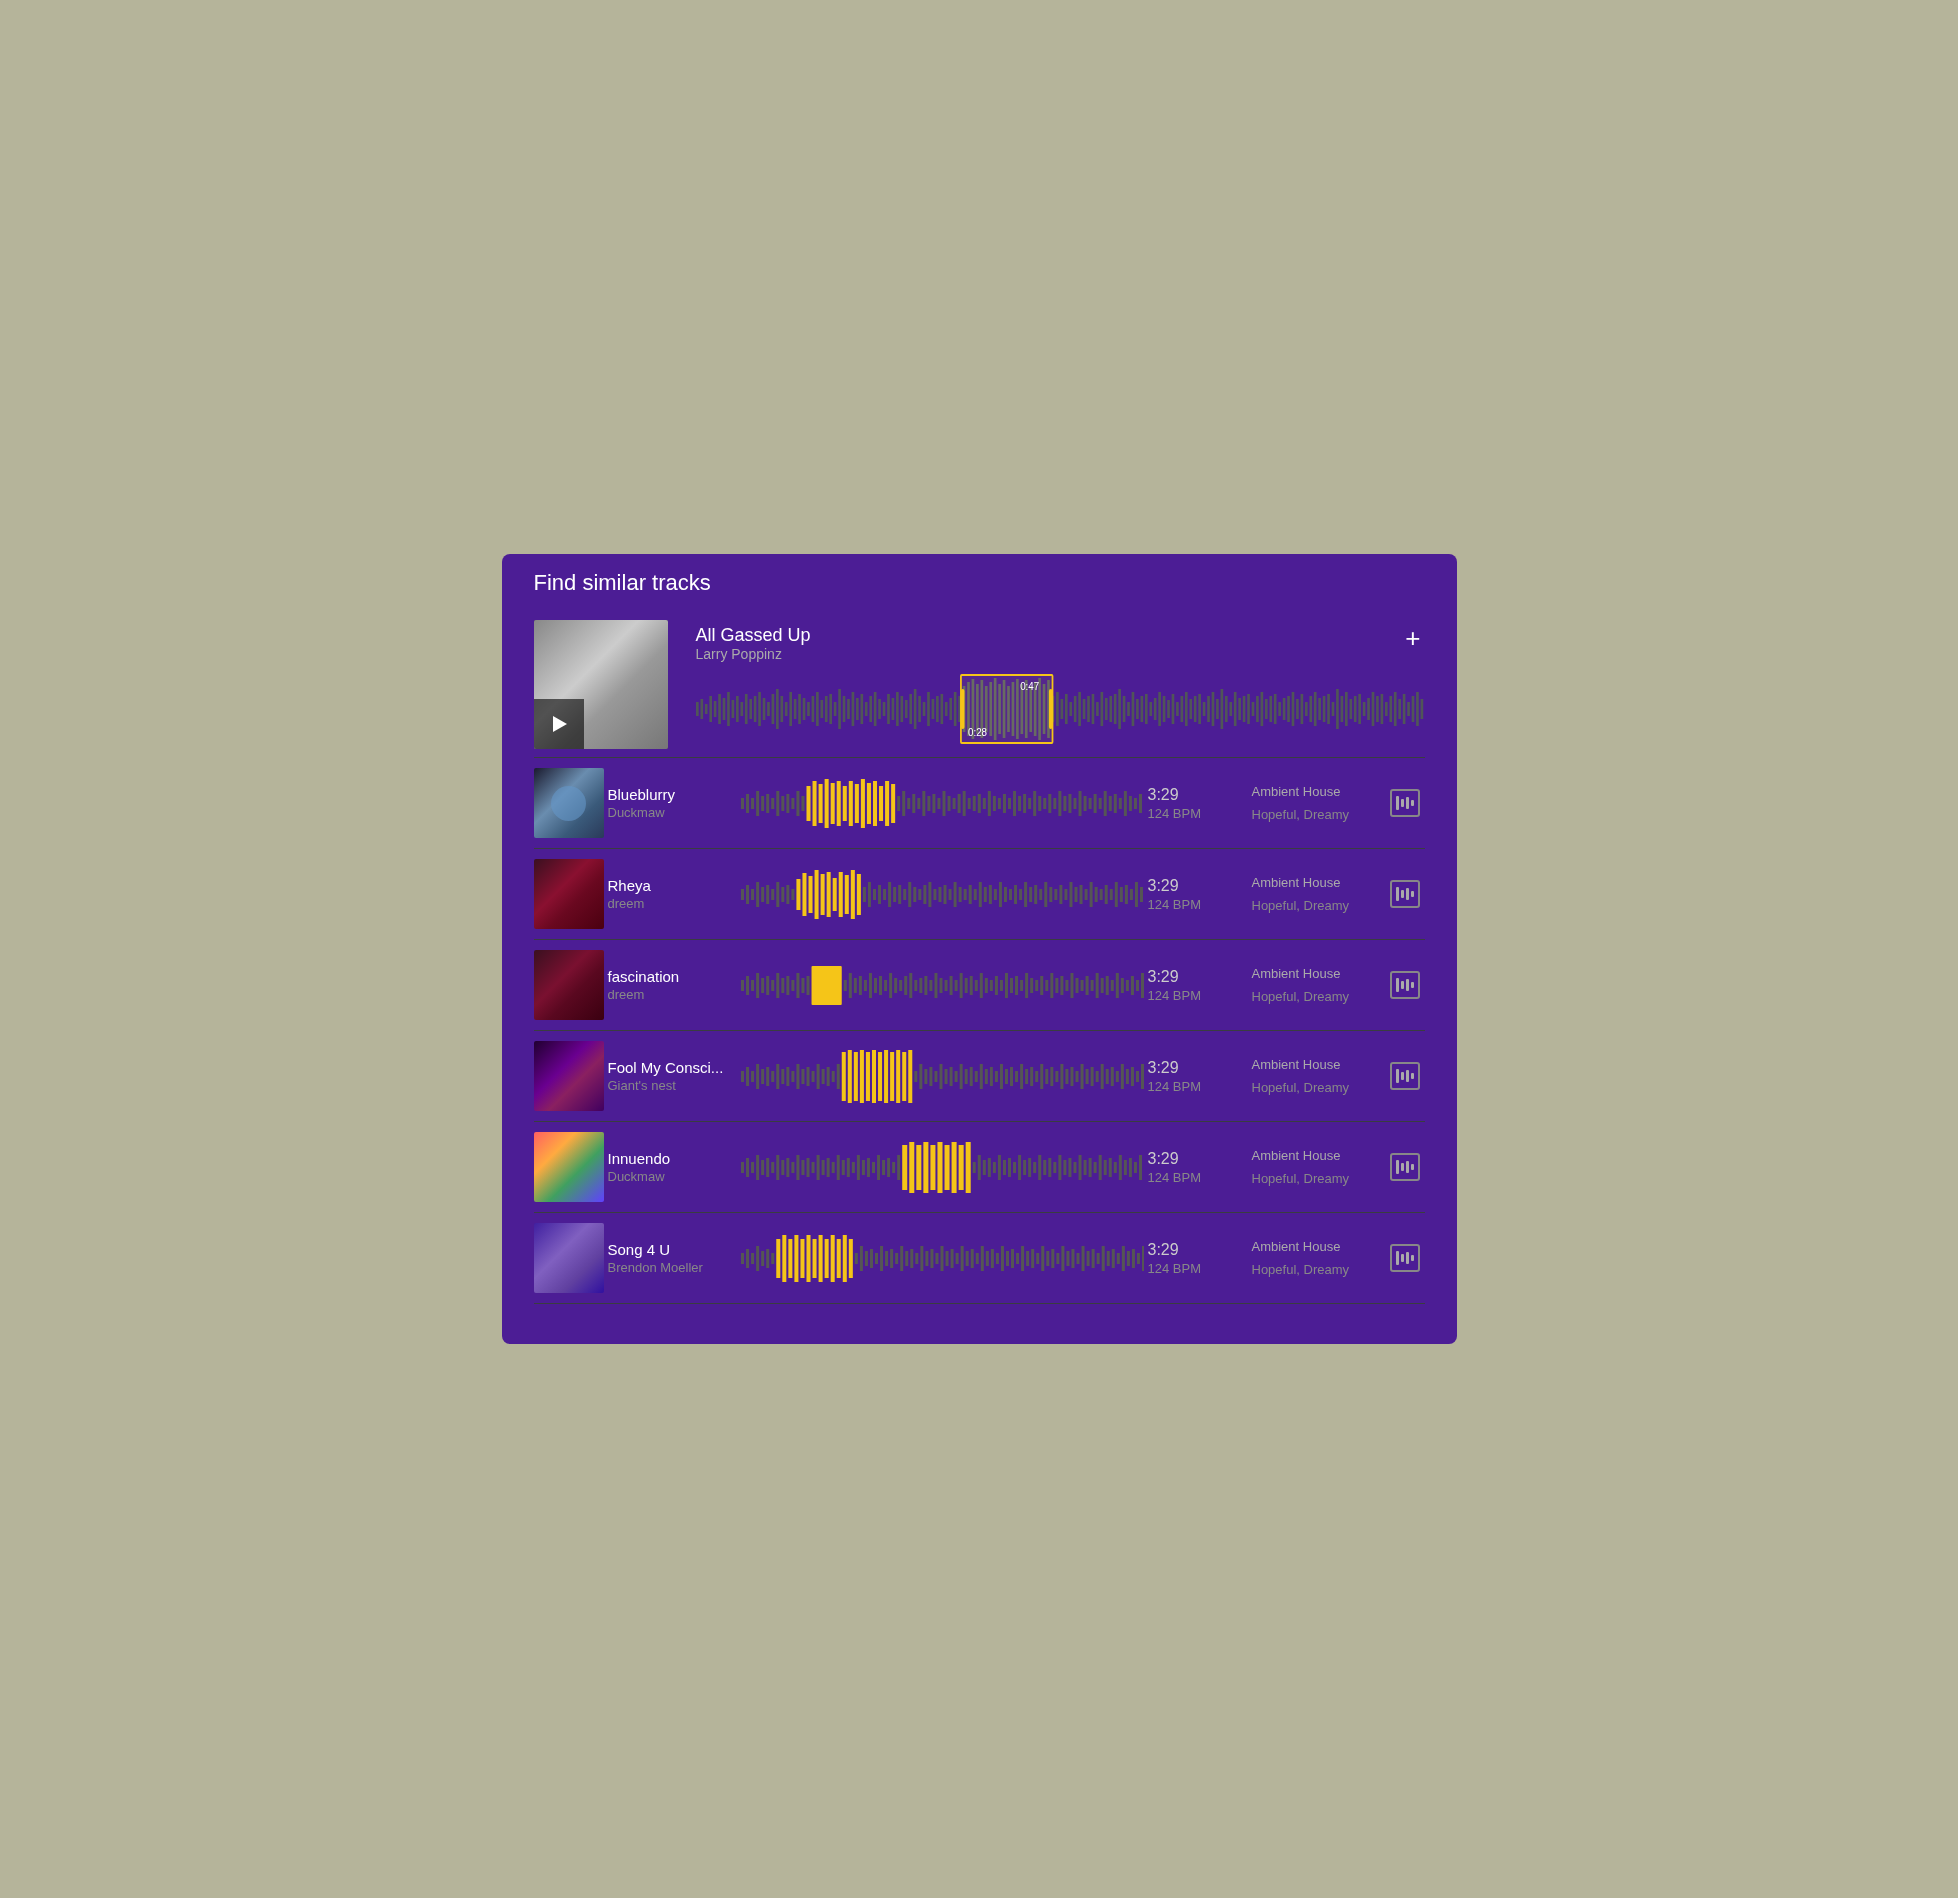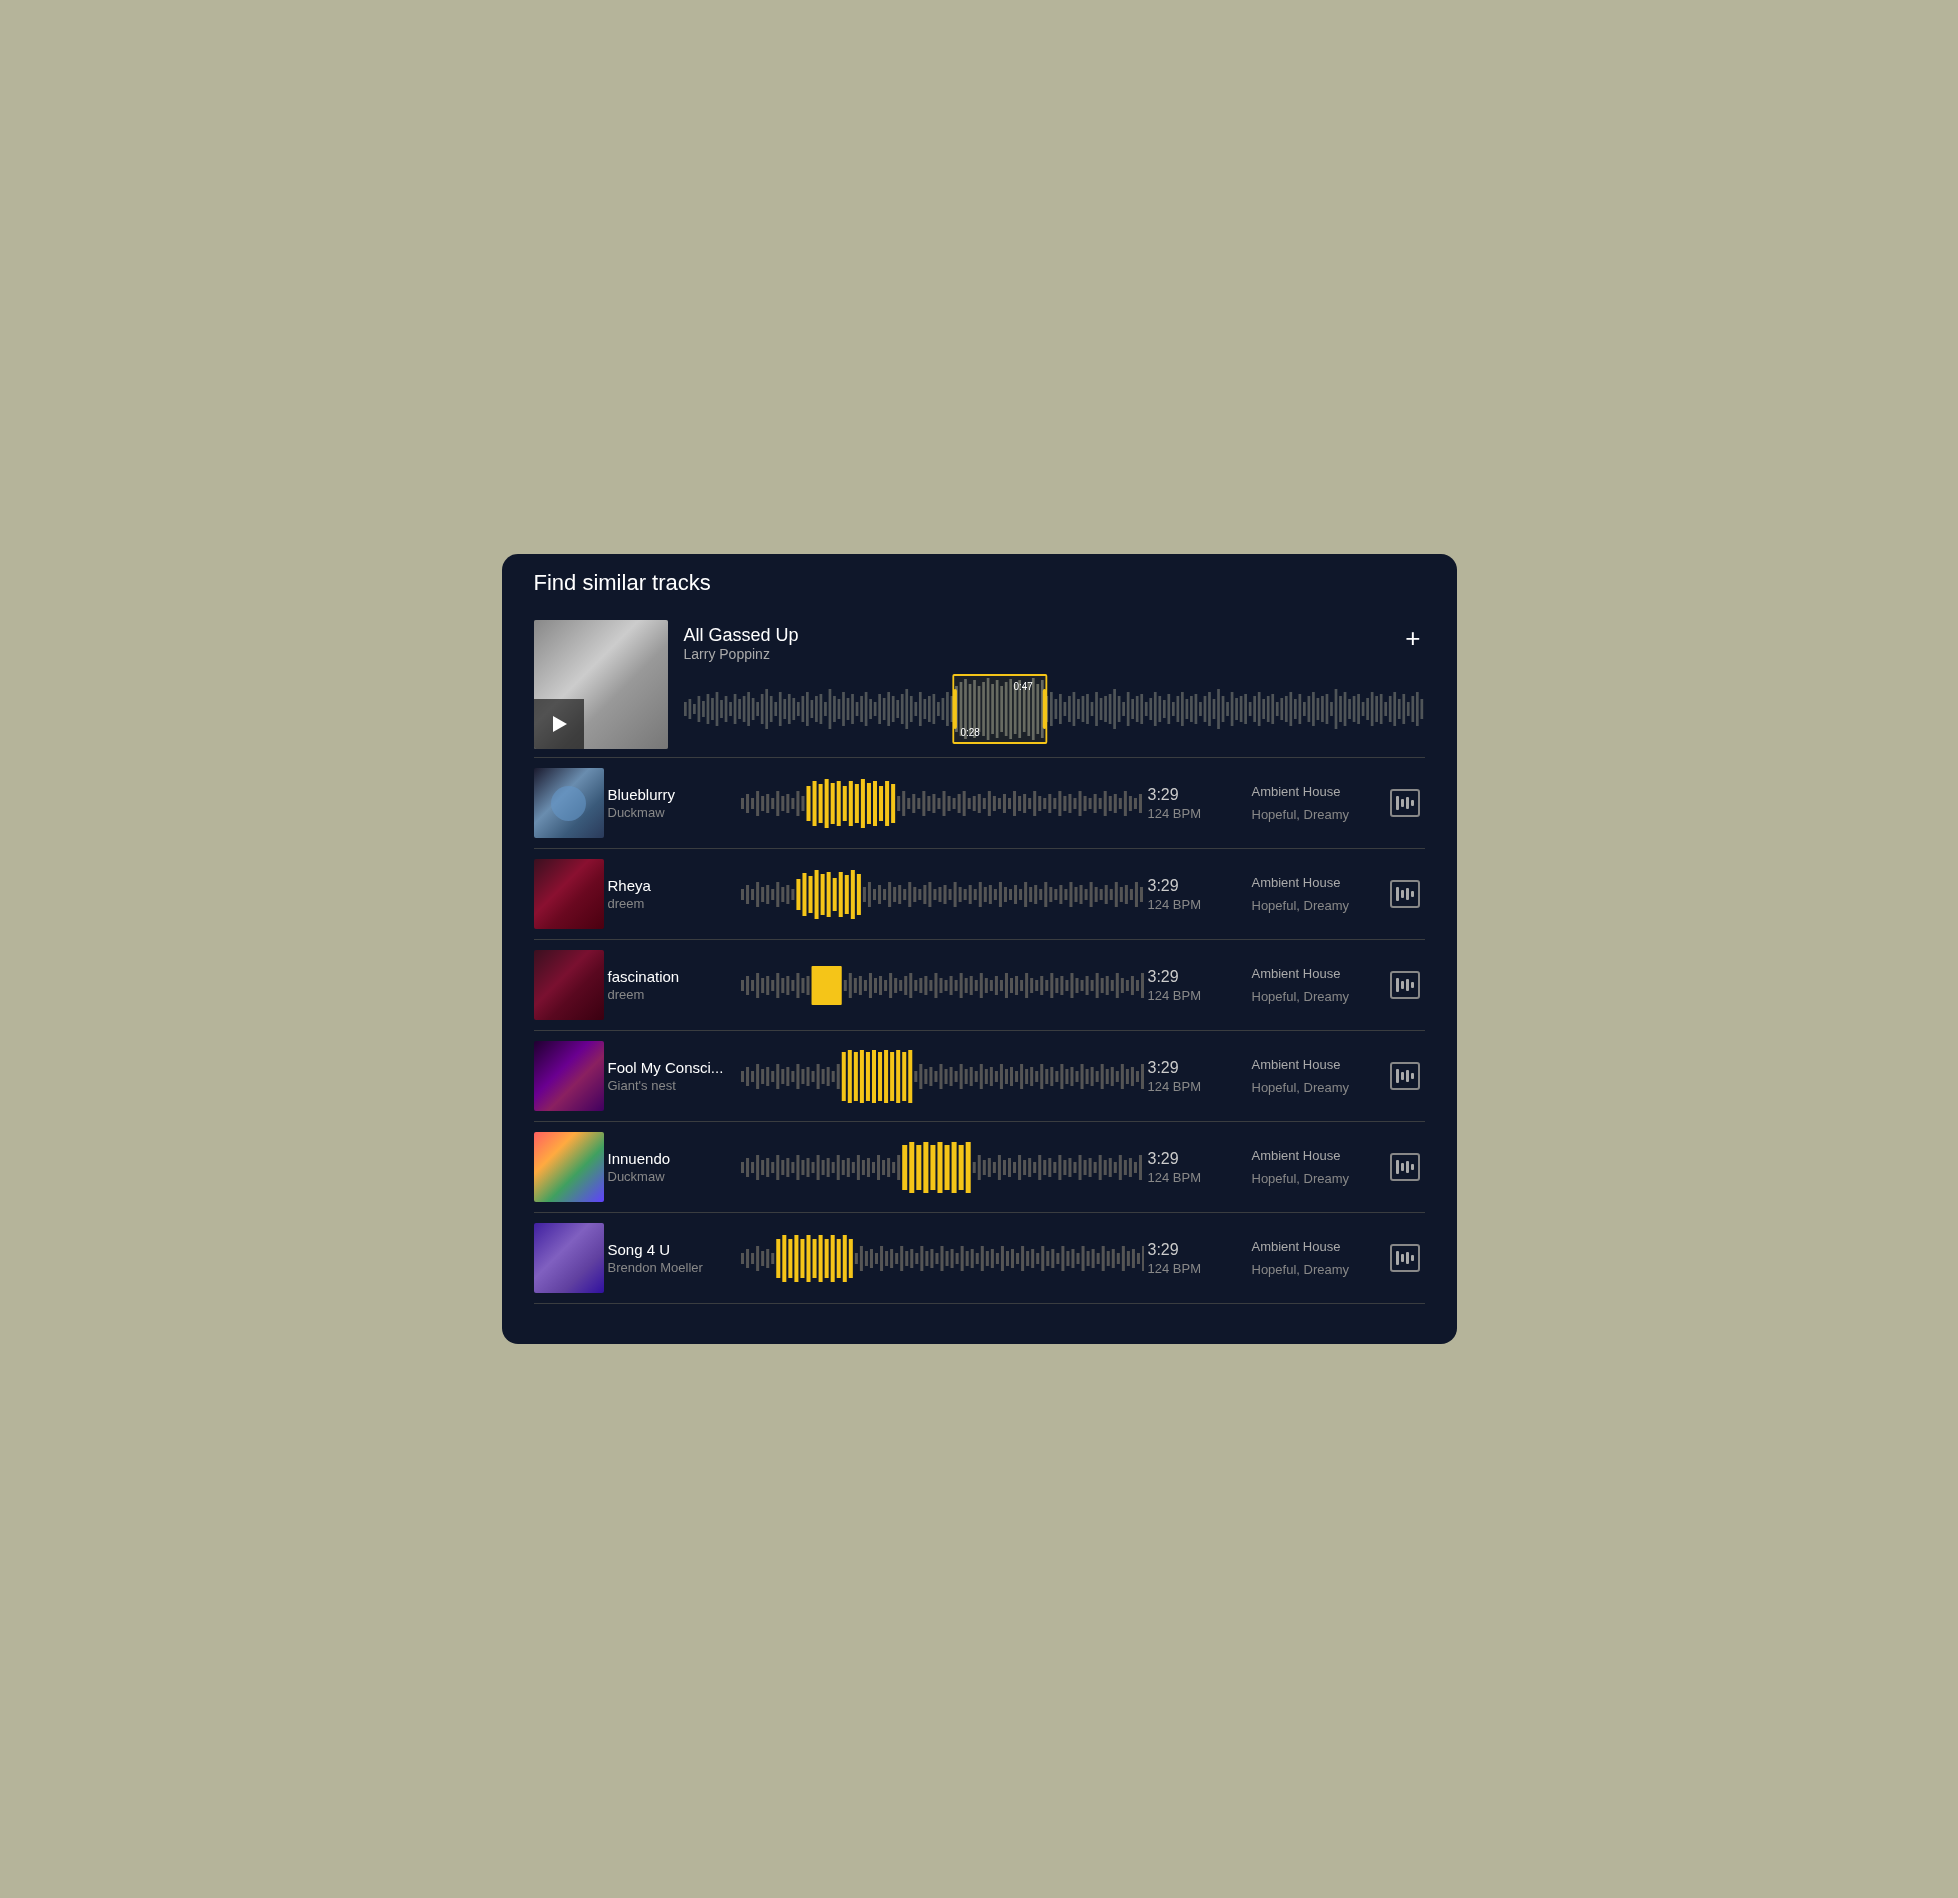--- a/index.html
+++ b/index.html
@@ -5,37 +5,37 @@
     * { box-sizing: border-box; margin: 0; padding: 0; }
     body {
       background-color: #b5b49a;
       display: flex;
       justify-content: center;
       align-items: center;
       min-height: 100vh;
       font-family: -apple-system, BlinkMacSystemFont, 'Segoe UI', Helvetica, Arial, sans-serif;
     }
     .app-window {
-      background: #0f172a;
-      border-radius: 16px;
+      background: #4c1d95;
+      border-radius: 8px;
       width: 955px;
       padding: 16px 32px 40px 32px;
       color: #fff;
     }
     .page-title {
       font-size: 22px;
       font-weight: 500;
       color: #ffffff;
       margin-bottom: 24px;
     }
     
     .track-header {
       display: flex;
       align-items: center;
-      gap: 0;
+      gap: 12px;
       margin-bottom: 8px;
       position: relative;
     }
     .track-artwork {
       width: 134px;
       height: 129px;
       background: #555;
       flex-shrink: 0;
       position: relative;
       overflow: hidden;

